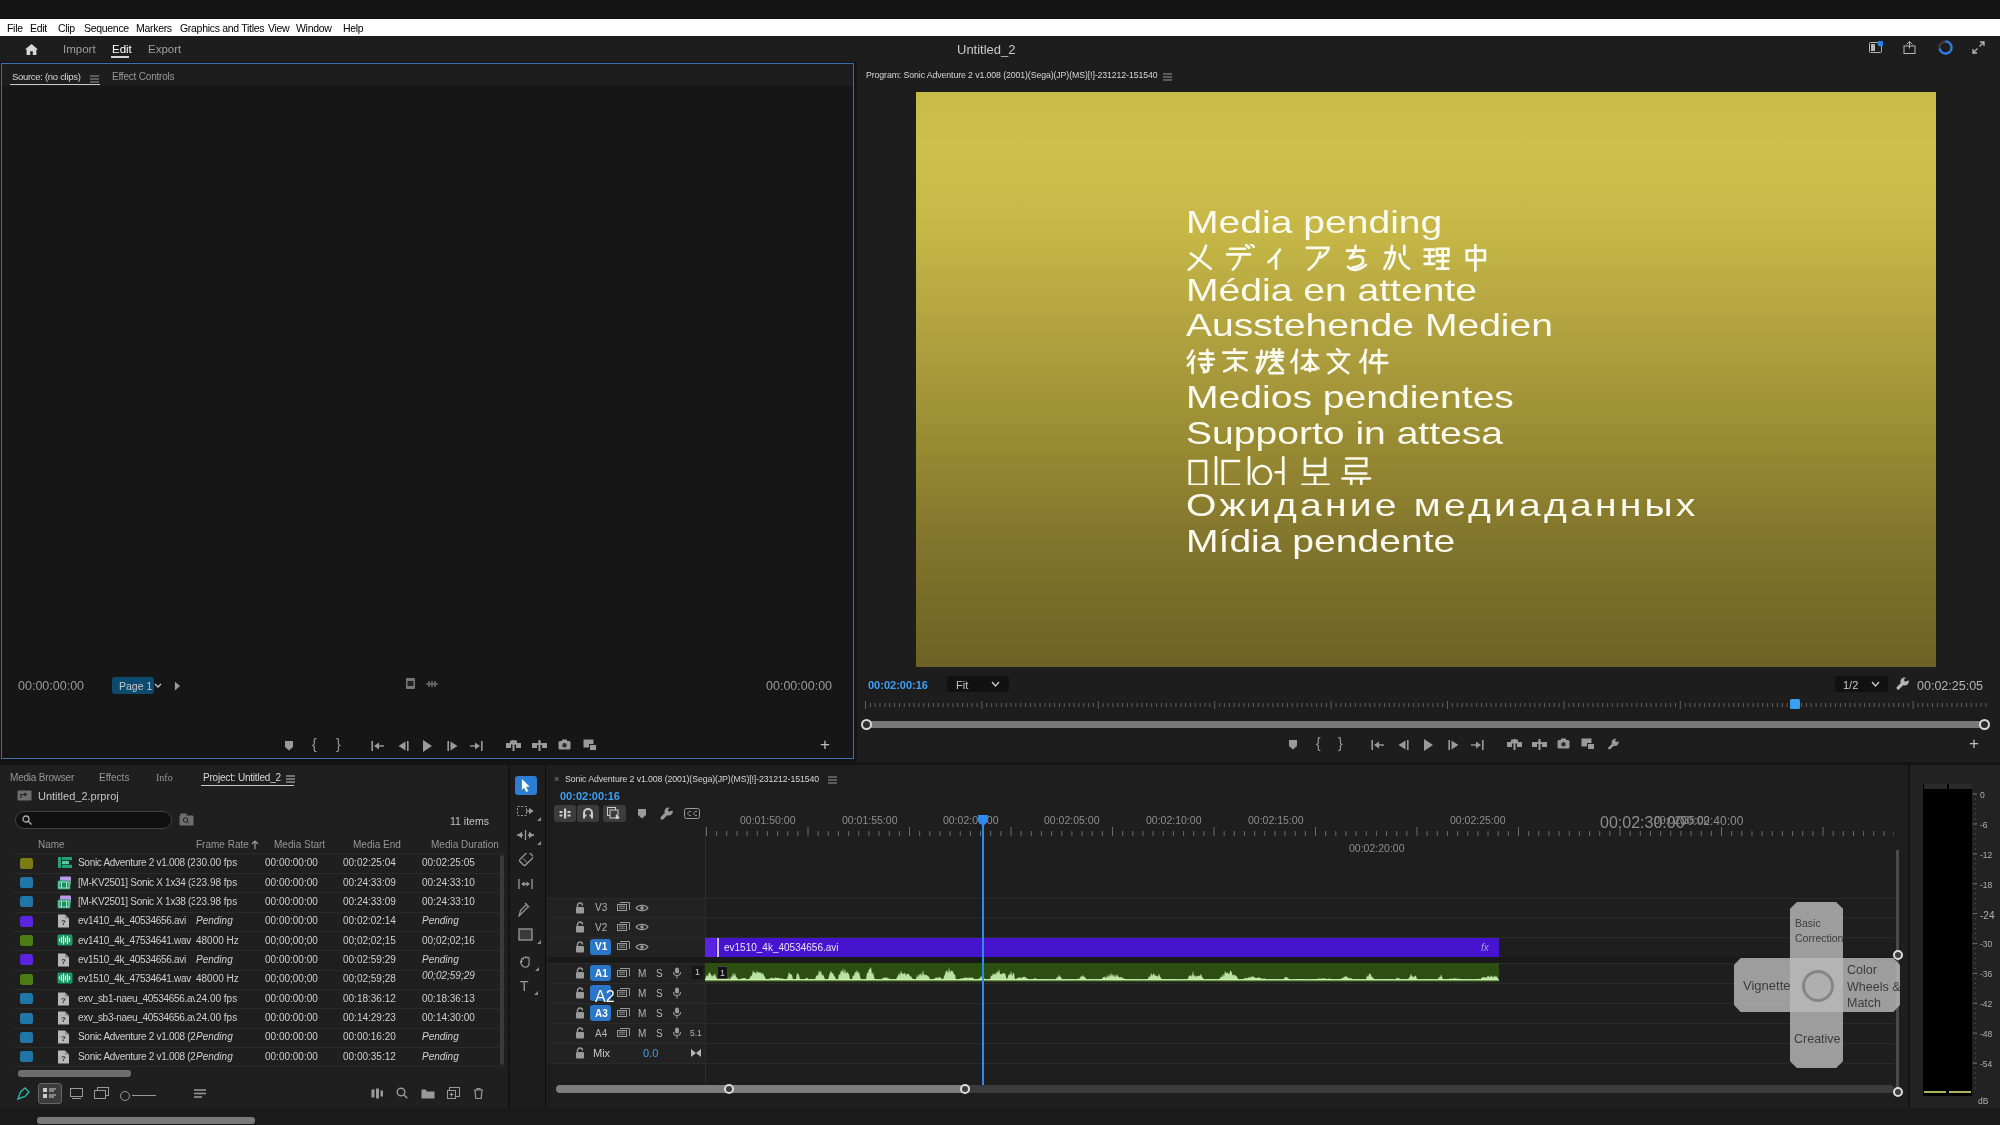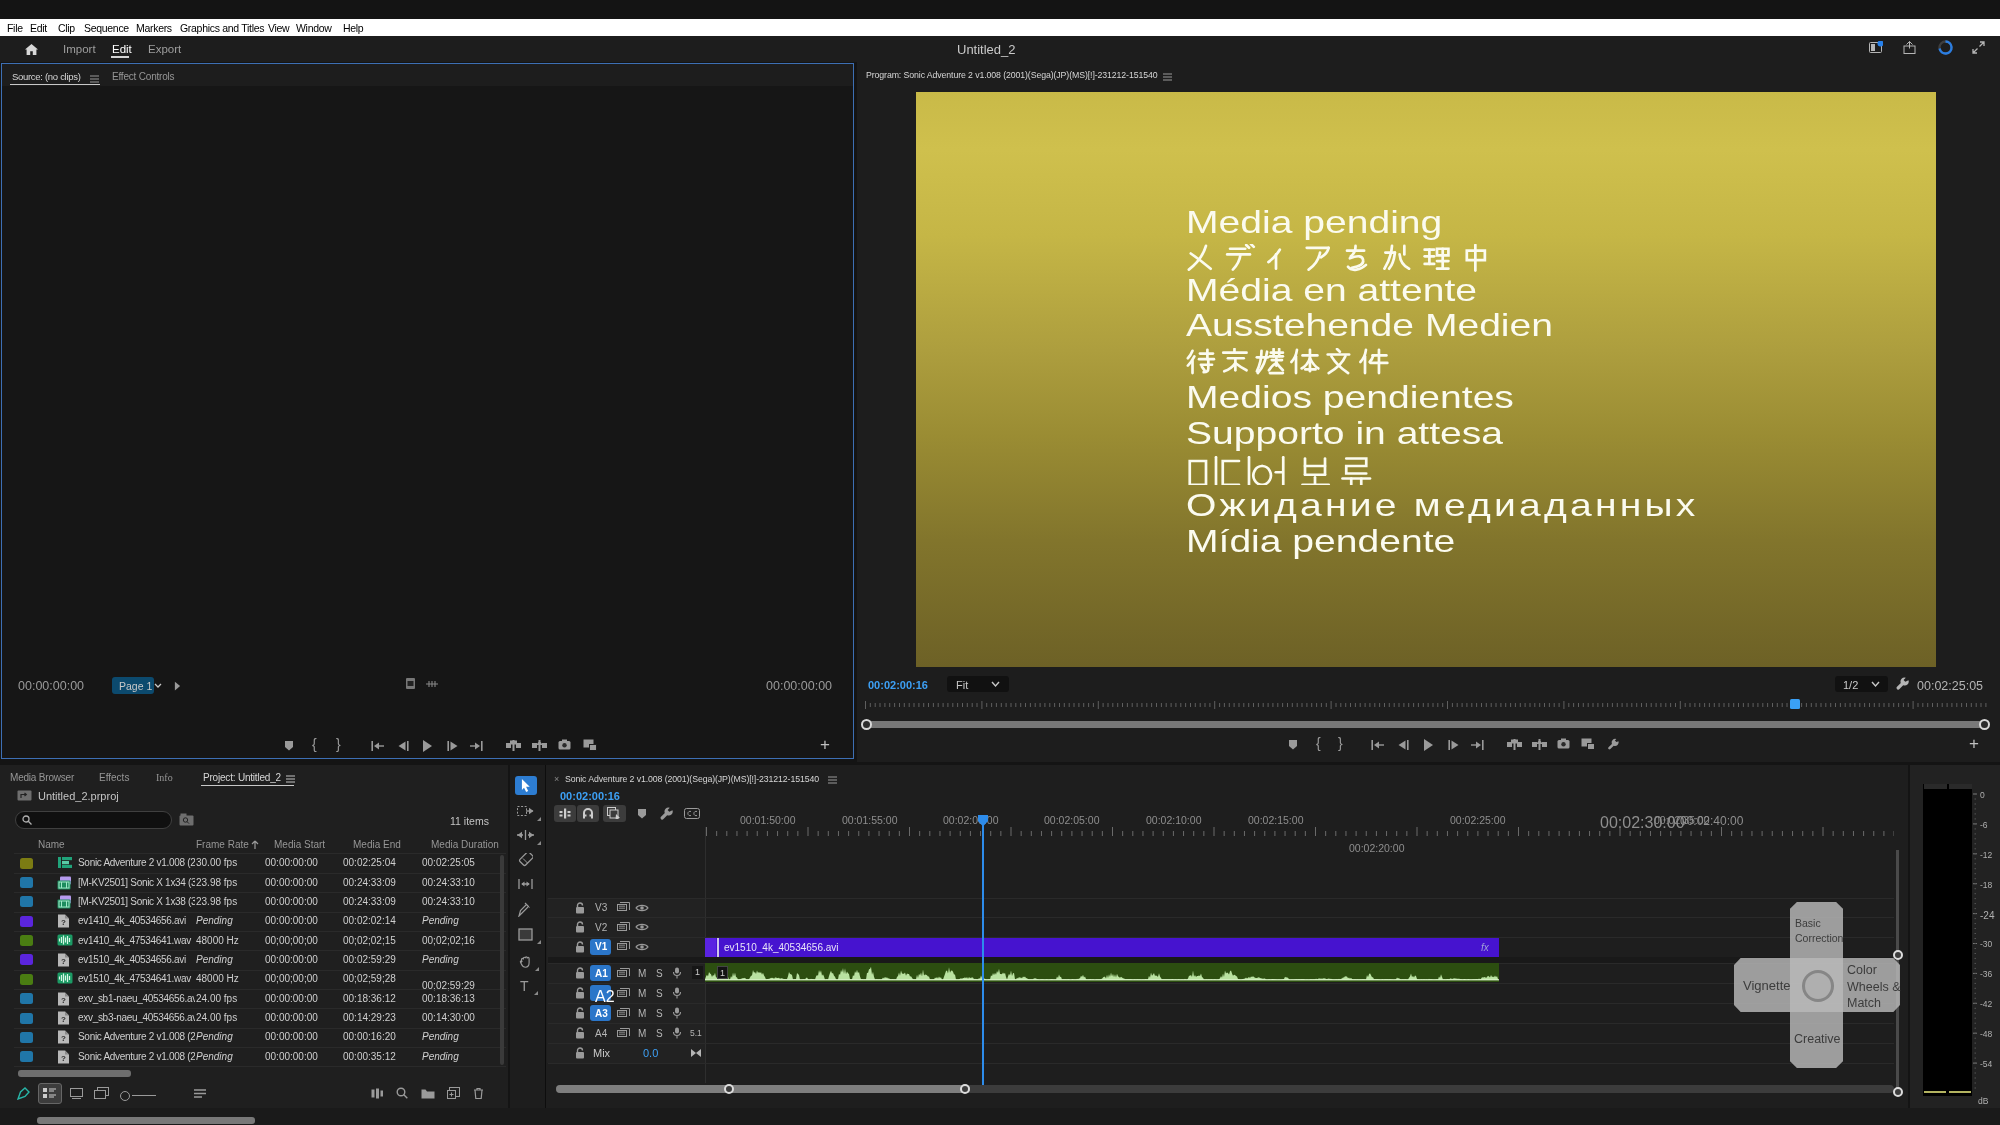--- a/index.html
+++ b/index.html
@@ -708,21 +708,21 @@
 <div class="seprow" style="left:14px;top:204.6px;width:492px;"></div>
 <div class="abs" style="left:20px;top:208.8px;width:13px;height:11px;background:#4a7d12;border-radius:2.5px;"></div>
 <svg class="ic" style="left:57px;top:207.27500000000003px;" width="16" height="12" viewBox="0 0 16 12">
         <rect x="0.5" y="0.5" width="15" height="11" rx="1.5" fill="#1c9a64"></rect>
         <path d="M2.5 4.5v3M4.5 3v6M6.5 1.5v9M8.5 3.5v5M10.5 2v8M12.5 4v4" stroke="#d6f5e6" stroke-width="1.2"></path>
       </svg>
 <div class="abs" style="left:78px;top:208.3px;width:117px;height:13px;overflow:hidden;font-size:10px;letter-spacing:-0.3px;color:#cfcfcf;white-space:nowrap;">ev1510_4k_47534641.wav</div>
 <span class="abs" style="left:196px;top:208.3px;font-size:10px;color:#cfcfcf;">48000 Hz</span>
 <span class="abs" style="left:265px;top:208.3px;font-size:10px;color:#cfcfcf;">00;00;00;00</span>
 <span class="abs" style="left:343px;top:208.3px;font-size:10px;color:#cfcfcf;">00;02;59;28</span>
-<span class="abs" style="left:422px;top:215px;font-size:10px;color:#cfcfcf;">00;02;59;29</span>
+<span class="abs" style="left:422px;top:205px;font-size:10px;color:#cfcfcf;font-style:italic;">00;02;59;29</span>
 <div class="seprow" style="left:14px;top:224.0px;width:492px;"></div>
 <div class="abs" style="left:20px;top:228.1px;width:13px;height:11px;background:#2076a8;border-radius:2.5px;"></div>
 <svg class="ic" style="left:57px;top:226.62500000000003px;" width="13" height="14" viewBox="0 0 13 14">
         <path d="M1 0.5h7l4 4v9H1z" fill="#b8b8b8"></path>
         <path d="M8 0.5v4h4" fill="#8a8a8a"></path>
         <text x="4" y="11" font-size="8" font-weight="bold" fill="#2c2c2c" font-family="Liberation Sans">?</text>
       </svg>
 <div class="abs" style="left:78px;top:227.6px;width:117px;height:13px;overflow:hidden;font-size:10px;letter-spacing:-0.3px;color:#cfcfcf;white-space:nowrap;">exv_sb1-naeu_40534656.avi</div>
 <span class="abs" style="left:196px;top:227.6px;font-size:10px;color:#cfcfcf;">24.00 fps</span>
 <span class="abs" style="left:265px;top:227.6px;font-size:10px;color:#cfcfcf;">00:00:00:00</span>

